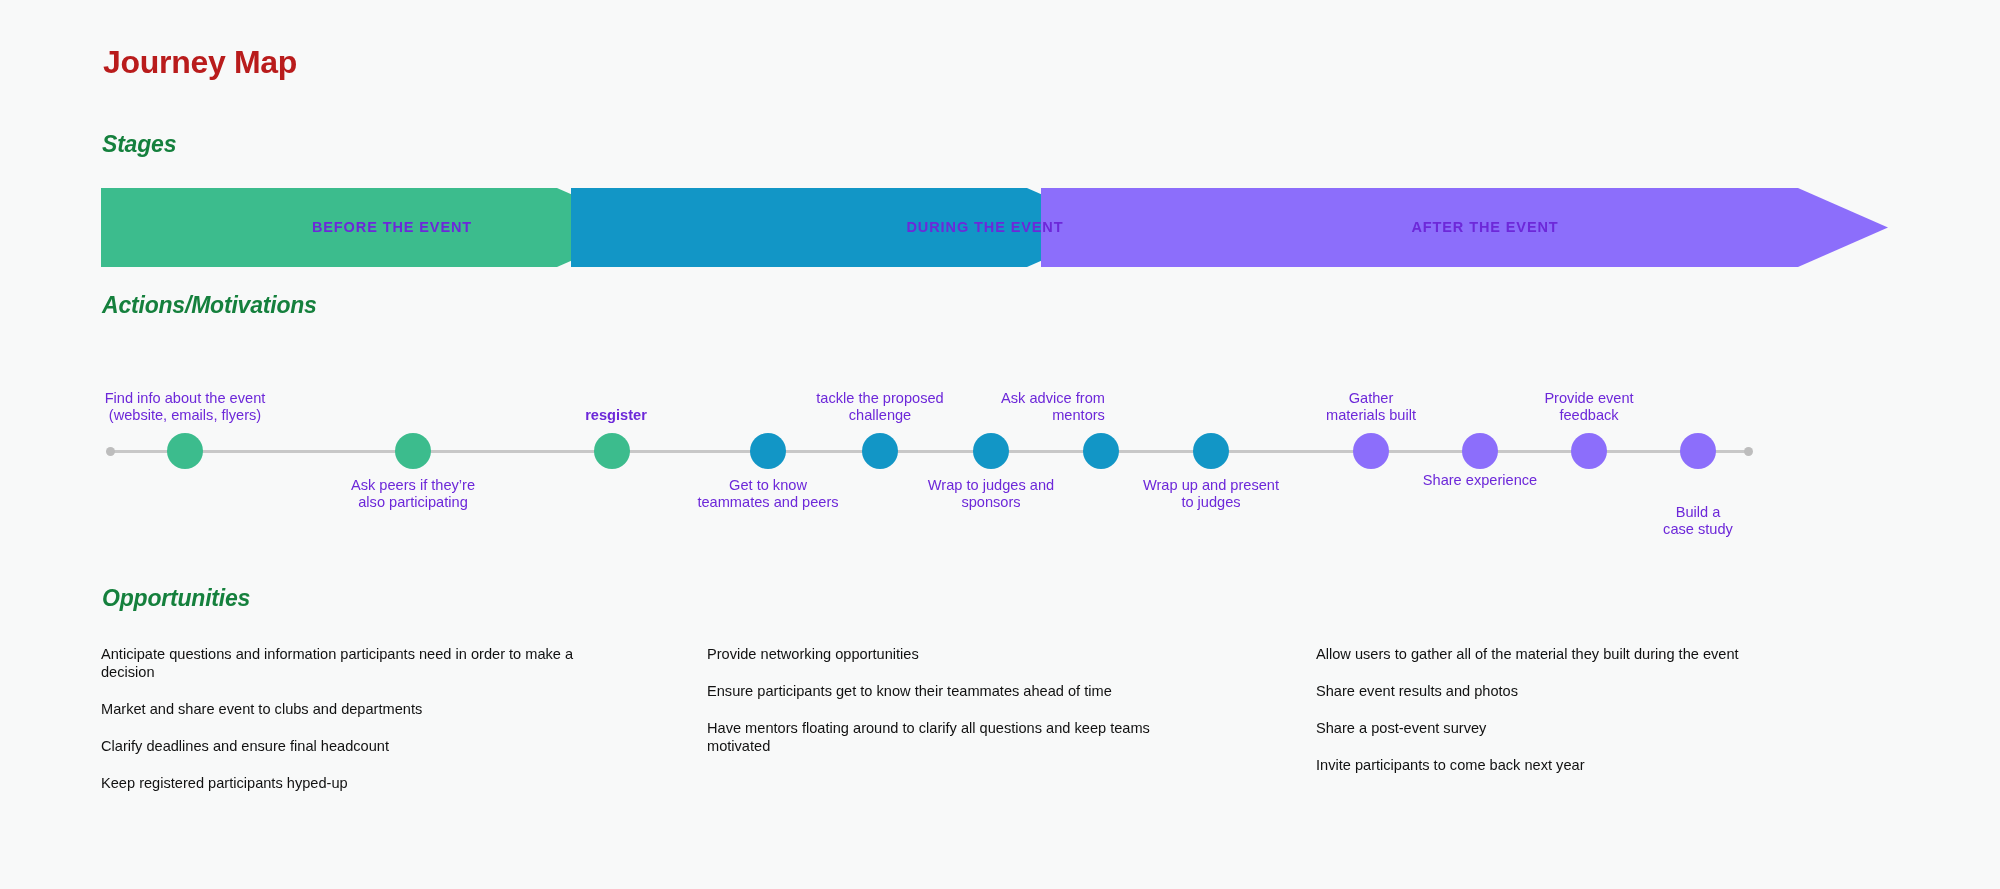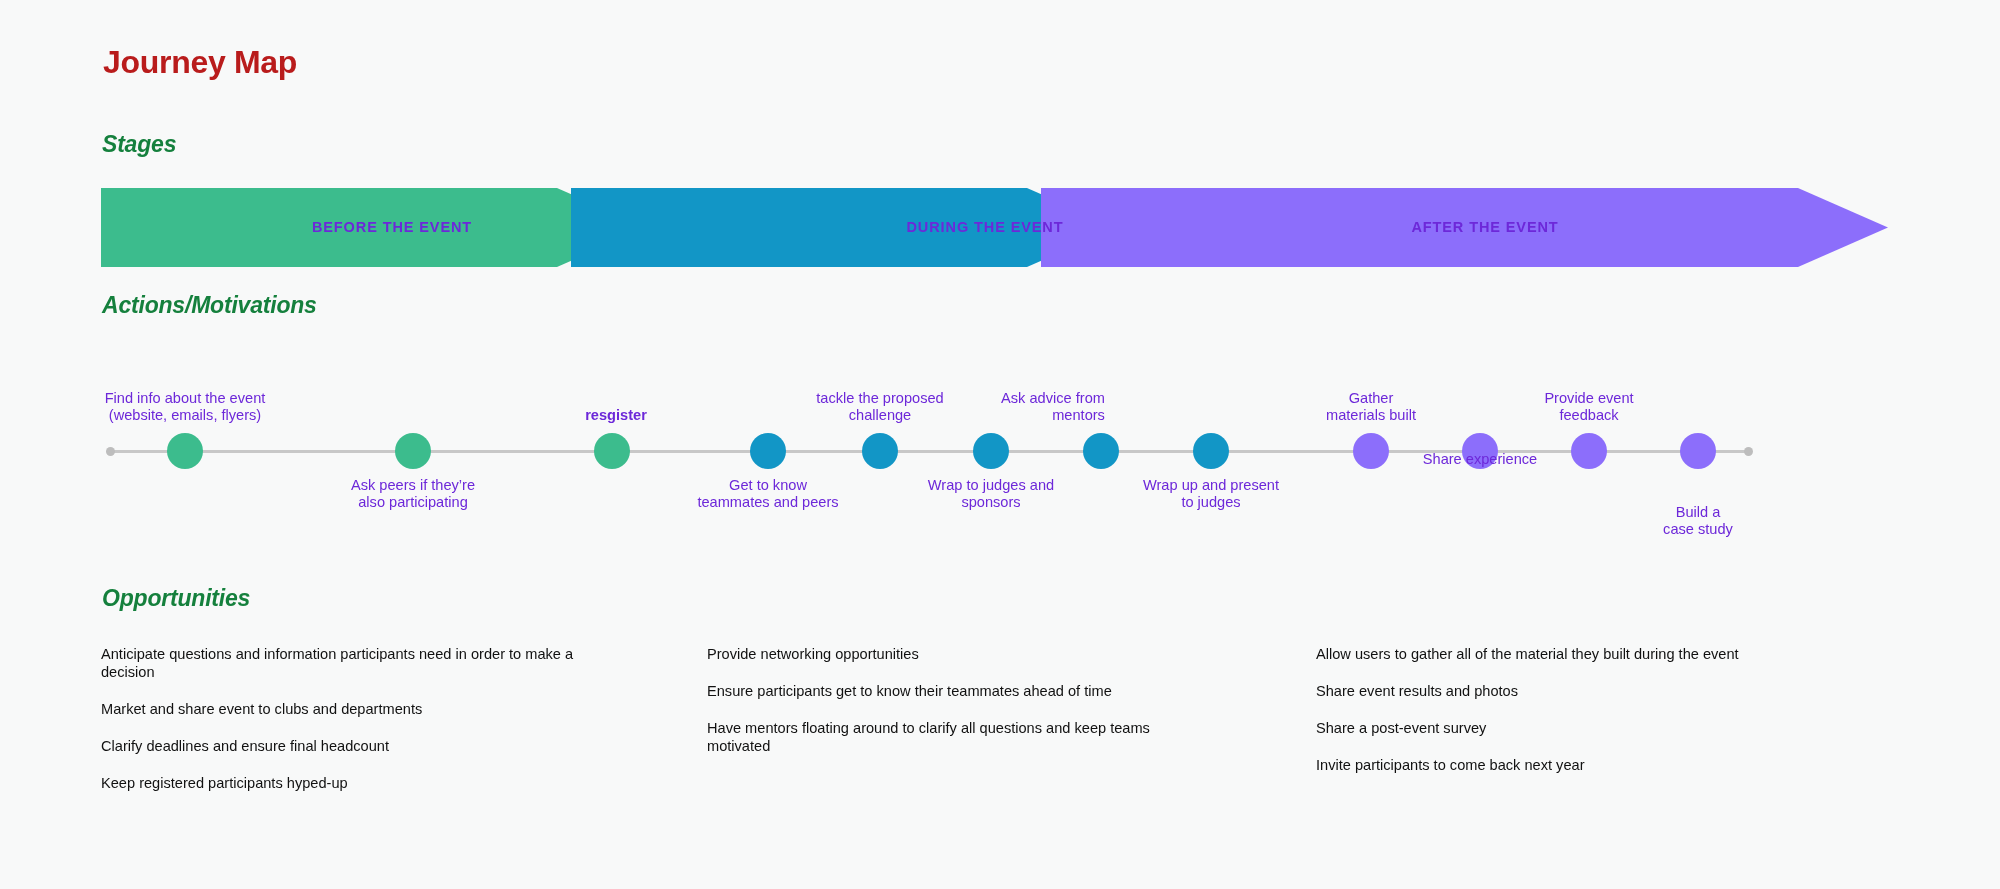--- a/index.html
+++ b/index.html
@@ -166,21 +166,21 @@
         <div class="tl-node" style="left: 1101px; background: rgb(18, 150, 198);"></div>
         <div class="tl-label above" style="left: 1053px; top: 390px; text-align: right;">Ask advice from
 mentors</div>
         <div class="tl-node" style="left: 1211px; background: rgb(18, 150, 198);"></div>
         <div class="tl-label below" style="left: 1211px; top: 477px;">Wrap up and present
 to judges</div>
         <div class="tl-node" style="left: 1371px; background: rgb(140, 110, 251);"></div>
         <div class="tl-label above" style="left: 1371px; top: 390px;">Gather
 materials built</div>
         <div class="tl-node" style="left: 1480px; background: rgb(140, 110, 251);"></div>
-        <div class="tl-label below" style="left: 1480px; top: 451px;">Share experience</div>
+        <div class="tl-label below" style="left: 1480px; top: 472px;">Share experience</div>
         <div class="tl-node" style="left: 1589px; background: rgb(140, 110, 251);"></div>
         <div class="tl-label above" style="left: 1589px; top: 390px;">Provide event
 feedback</div>
         <div class="tl-node" style="left: 1698px; background: rgb(140, 110, 251);"></div>
         <div class="tl-label below" style="left: 1698px; top: 477px; margin-top: 27px;">Build a
 case study</div>
       </div>
   </div>
 
   <div class="section-heading" id="h-opps">Opportunities</div>

